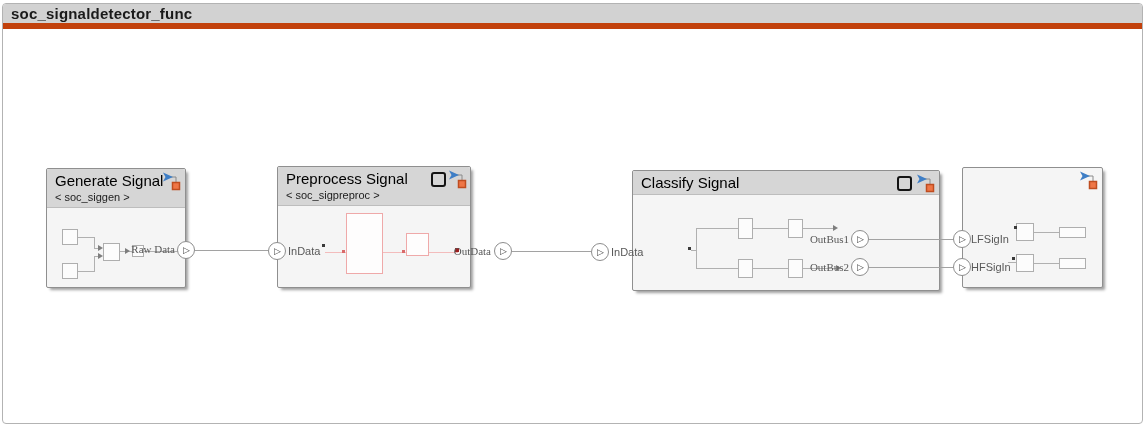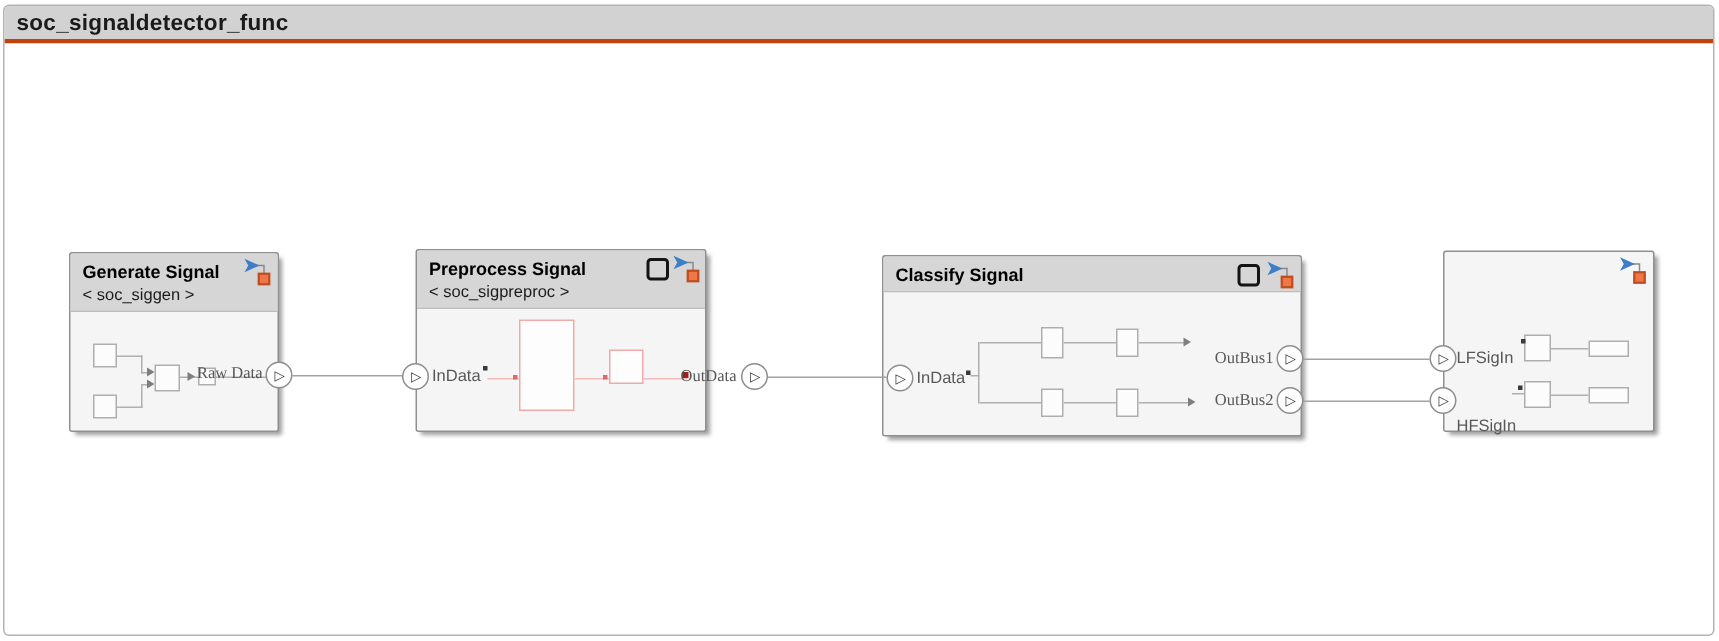--- a/index.html
+++ b/index.html
@@ -3,30 +3,30 @@
 <meta charset="utf-8">
 <style>
   html,body{margin:0;padding:0;background:#ffffff;}
   body{width:1146px;height:427px;position:relative;font-family:"Liberation Sans",sans-serif;overflow:hidden;}
   #page{position:absolute;inset:0;}
 
   
   .canvas{position:absolute;left:2px;top:3px;width:1139px;height:419px;background:#ffffff;
           border:1px solid #b3b3b3;border-radius:4px;}
   .titlebar{position:absolute;left:0;top:0;right:0;height:25px;background:#d2d2d2;
-            border-bottom:3px solid #c2410c;border-radius:3px 3px 0 0;
+            border-bottom:6px solid #c2410c;border-radius:3px 3px 0 0;
             display:flex;align-items:center;padding-left:8px;box-sizing:border-box;}
   .titlebar .ttext{font-size:15px;font-weight:bold;color:#1a1a1a;letter-spacing:.2px;}
 
   
   .block{position:absolute;background:#f5f5f5;border:1px solid #8f8f8f;border-radius:2px;
          box-shadow:3px 3px 3px -1px rgba(0,0,0,.38);z-index:1;box-sizing:border-box;}
   .bheader{position:absolute;left:0;top:0;right:0;background:#d6d6d6;border-bottom:1px solid #bdbdbd;
            padding:4px 8px 3px;box-sizing:border-box;border-radius:2px 2px 0 0;}
-  .btitle{font-size:12px;font-weight:bold;color:#000;line-height:16px;white-space:nowrap;}
+  .btitle{font-size:15px;font-weight:normal;color:#000;line-height:16px;white-space:nowrap;}
   .bannot{font-size:11px;color:#1c1c1c;line-height:14px;margin-top:1px;white-space:nowrap;}
 
   
   .badge{position:absolute;z-index:4;}
   .chk{position:absolute;width:15px;height:15px;border:2px solid #141414;border-radius:3px;
        background:transparent;z-index:4;box-sizing:border-box;}
 
   
   .portc{position:absolute;width:18px;height:18px;box-sizing:border-box;border:1px solid #8d8d8d;
          border-radius:50%;background:#fff;z-index:7;display:flex;align-items:center;
@@ -101,21 +101,21 @@
     <div class="pvl red" style="left:47px;top:85px;width:21px;height:1px"></div>
     <div class="dot red" style="left:64px;top:83px"></div>
     <div class="pvb red" style="left:68px;top:46px;width:37px;height:61px"></div>
     <div class="pvl red" style="left:105px;top:85px;width:23px;height:1px"></div>
     <div class="dot red" style="left:124px;top:83px"></div>
     <div class="pvb red" style="left:128px;top:66px;width:23px;height:23px"></div>
     <div class="pvl red" style="left:151px;top:85px;width:29px;height:1px"></div>
     <div class="dot dkred" style="left:177px;top:81px"></div>
   </div>
 
-  <div class="block" style="left:588px;top:170px;width:280px;height:121px">
+  <div class="block" style="left:632px;top:170px;width:308px;height:121px">
     <div class="bheader">
       <div class="btitle">Classify Signal</div>
     </div>
     <div class="chk" style="right:27px;top:5px"></div>
     <svg class="badge" style="right:4px;top:2px" width="20" height="20" viewBox="0 0 20 20">
       <polyline points="8,6 15,6 15,12" fill="none" stroke="#8a8a8a" stroke-width="1"></polyline>
       <polygon points="2,1.5 12,6 2,10.5 4.5,6" fill="#3e7ec6"></polygon>
       <rect x="11.5" y="11.5" width="7" height="7" fill="#ef7646" stroke="#bf4d20" stroke-width="1.5"></rect>
     </svg>
 
@@ -159,21 +159,21 @@
   <div class="wire" style="left:869px;top:239px;width:84px"></div>
   <div class="wire" style="left:869px;top:267px;width:84px"></div>
 
   <div class="plabel r" style="left:120px;top:243px;width:55px">Raw Data</div>
   <div class="plabel" style="left:288px;top:245px">InData</div>
   <div class="plabel r" style="left:440px;top:245px;width:51px">OutData</div>
   <div class="plabel" style="left:611px;top:246px">InData</div>
   <div class="plabel r" style="left:799px;top:233px;width:50px">OutBus1</div>
   <div class="plabel r" style="left:799px;top:261px;width:50px">OutBus2</div>
   <div class="plabel" style="left:971px;top:233px">LFSigIn</div>
-  <div class="plabel" style="left:971px;top:278px">HFSigIn</div>
+  <div class="plabel" style="left:971px;top:261px">HFSigIn</div>
 
   <div class="portc" style="left:177px;top:241px">
       <span>▷</span>
     </div>
   <div class="portc" style="left:268px;top:242px">
       <span>▷</span>
     </div>
   <div class="portc" style="left:494px;top:242px">
       <span>▷</span>
     </div>

